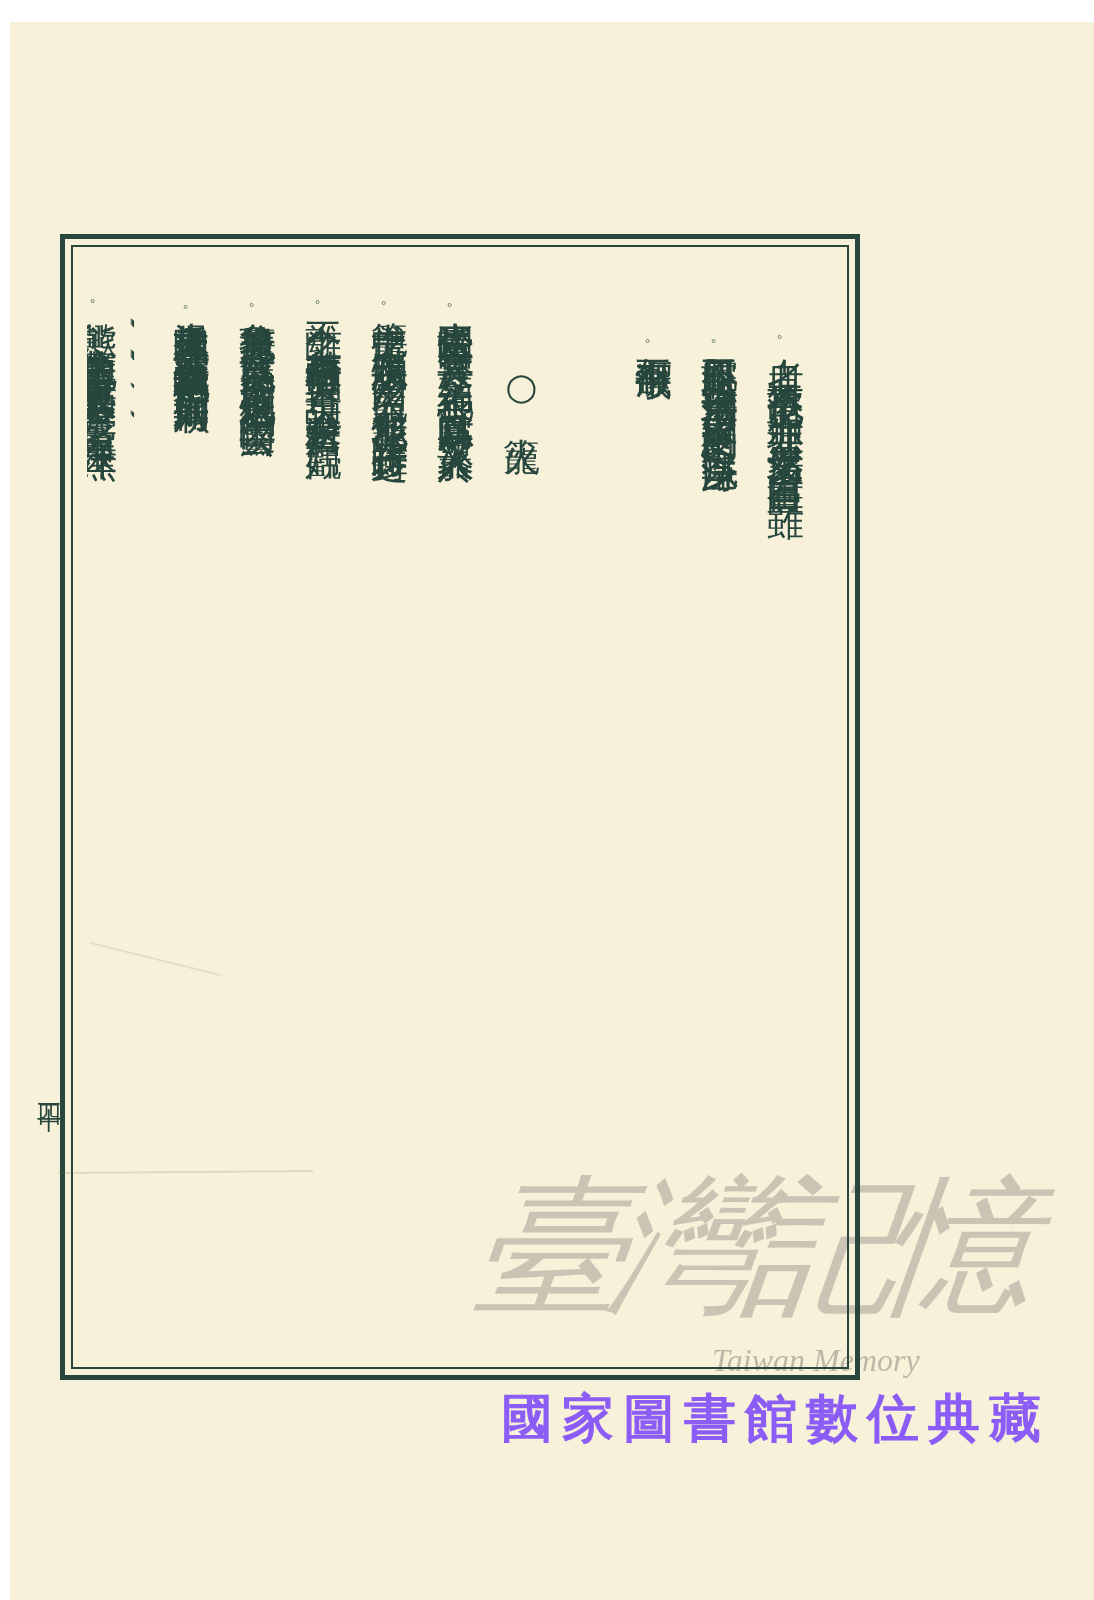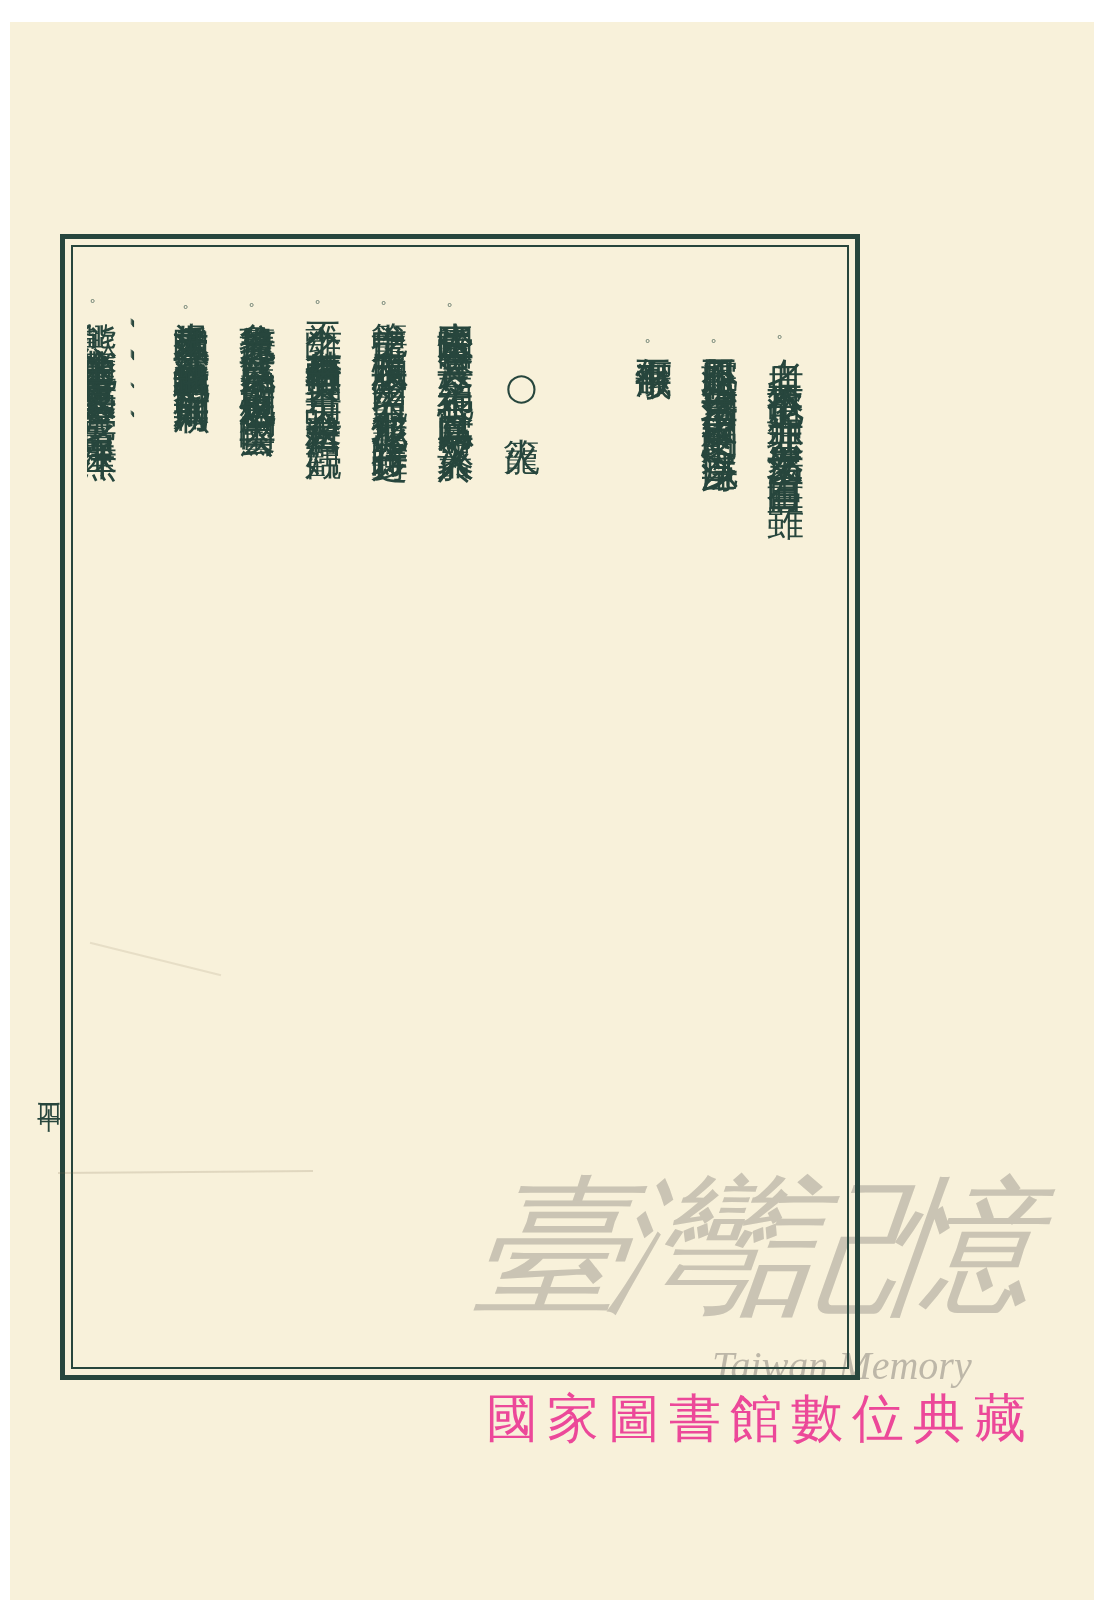--- a/index.html
+++ b/index.html
@@ -17,26 +17,26 @@
   }
   
   .wm-main{
     position:absolute;left:476px;top:1164px;z-index:1;
     font-size:150px;line-height:1.1;letter-spacing:-14px;white-space:nowrap;
     color:#c6c0b0;font-style:italic;transform:skewX(-6deg);opacity:.9;
   }
   .wm-en{
     position:absolute;left:712px;top:1342px;z-index:1;
     font-family:"Liberation Serif","DejaVu Serif",serif;
-    font-size:40px;font-style:italic;color:#bdb7a8;white-space:nowrap;
+    font-size:32px;font-style:italic;color:#bdb7a8;white-space:nowrap;
   }
   .wm-zh{
-    position:absolute;left:486px;top:1384px;z-index:1;
-    font-size:52px;font-weight:normal;letter-spacing:9px;
-    color:#ec4899;white-space:nowrap;
+    position:absolute;left:501px;top:1384px;z-index:1;
+    font-size:52px;font-weight:bold;letter-spacing:9px;
+    color:#8b5cf6;white-space:nowrap;
   }
   
   .frame{
     position:absolute;left:60px;top:234px;width:790px;height:1136px;
     border:5px solid #27463d;z-index:2;background:transparent;
   }
   .frame-inner{
     position:absolute;inset:6px;border:2px solid #27463d;
   }
   

